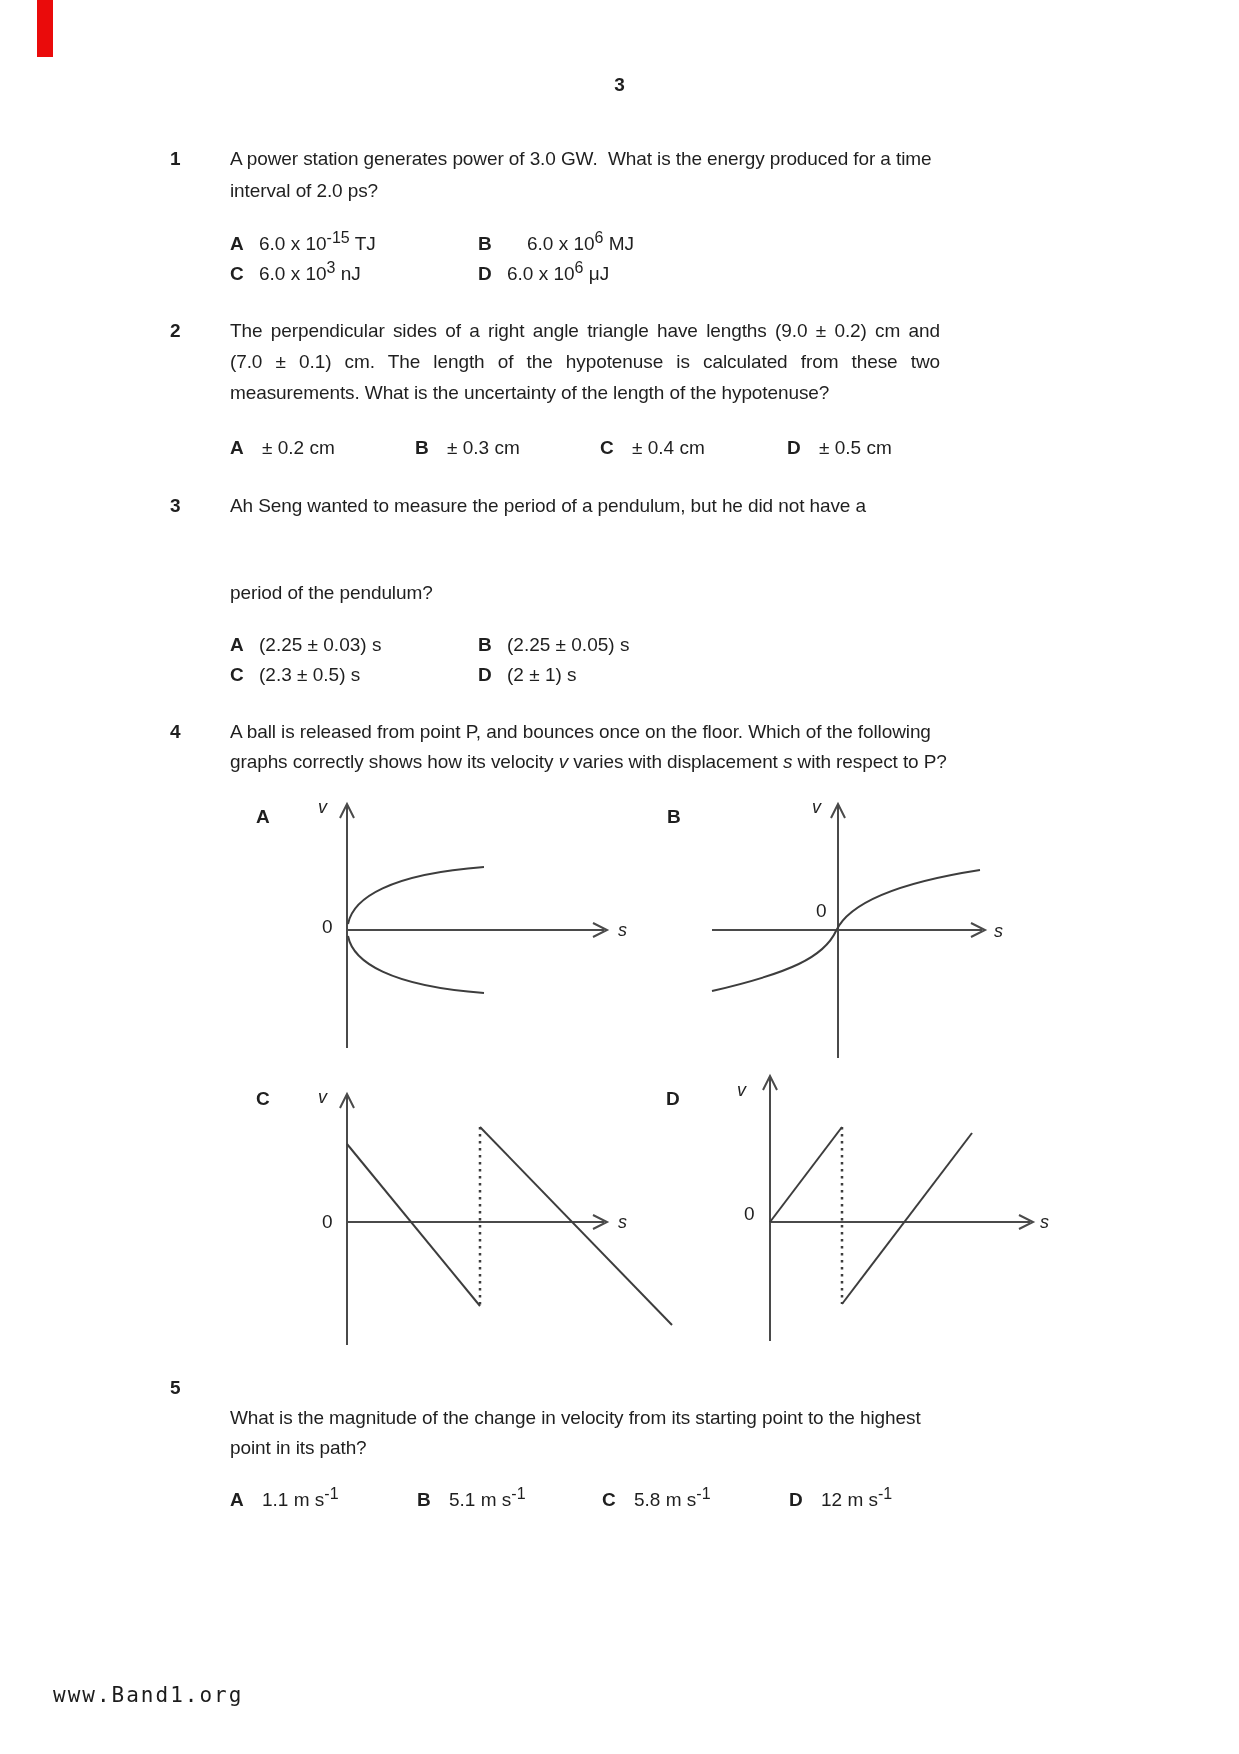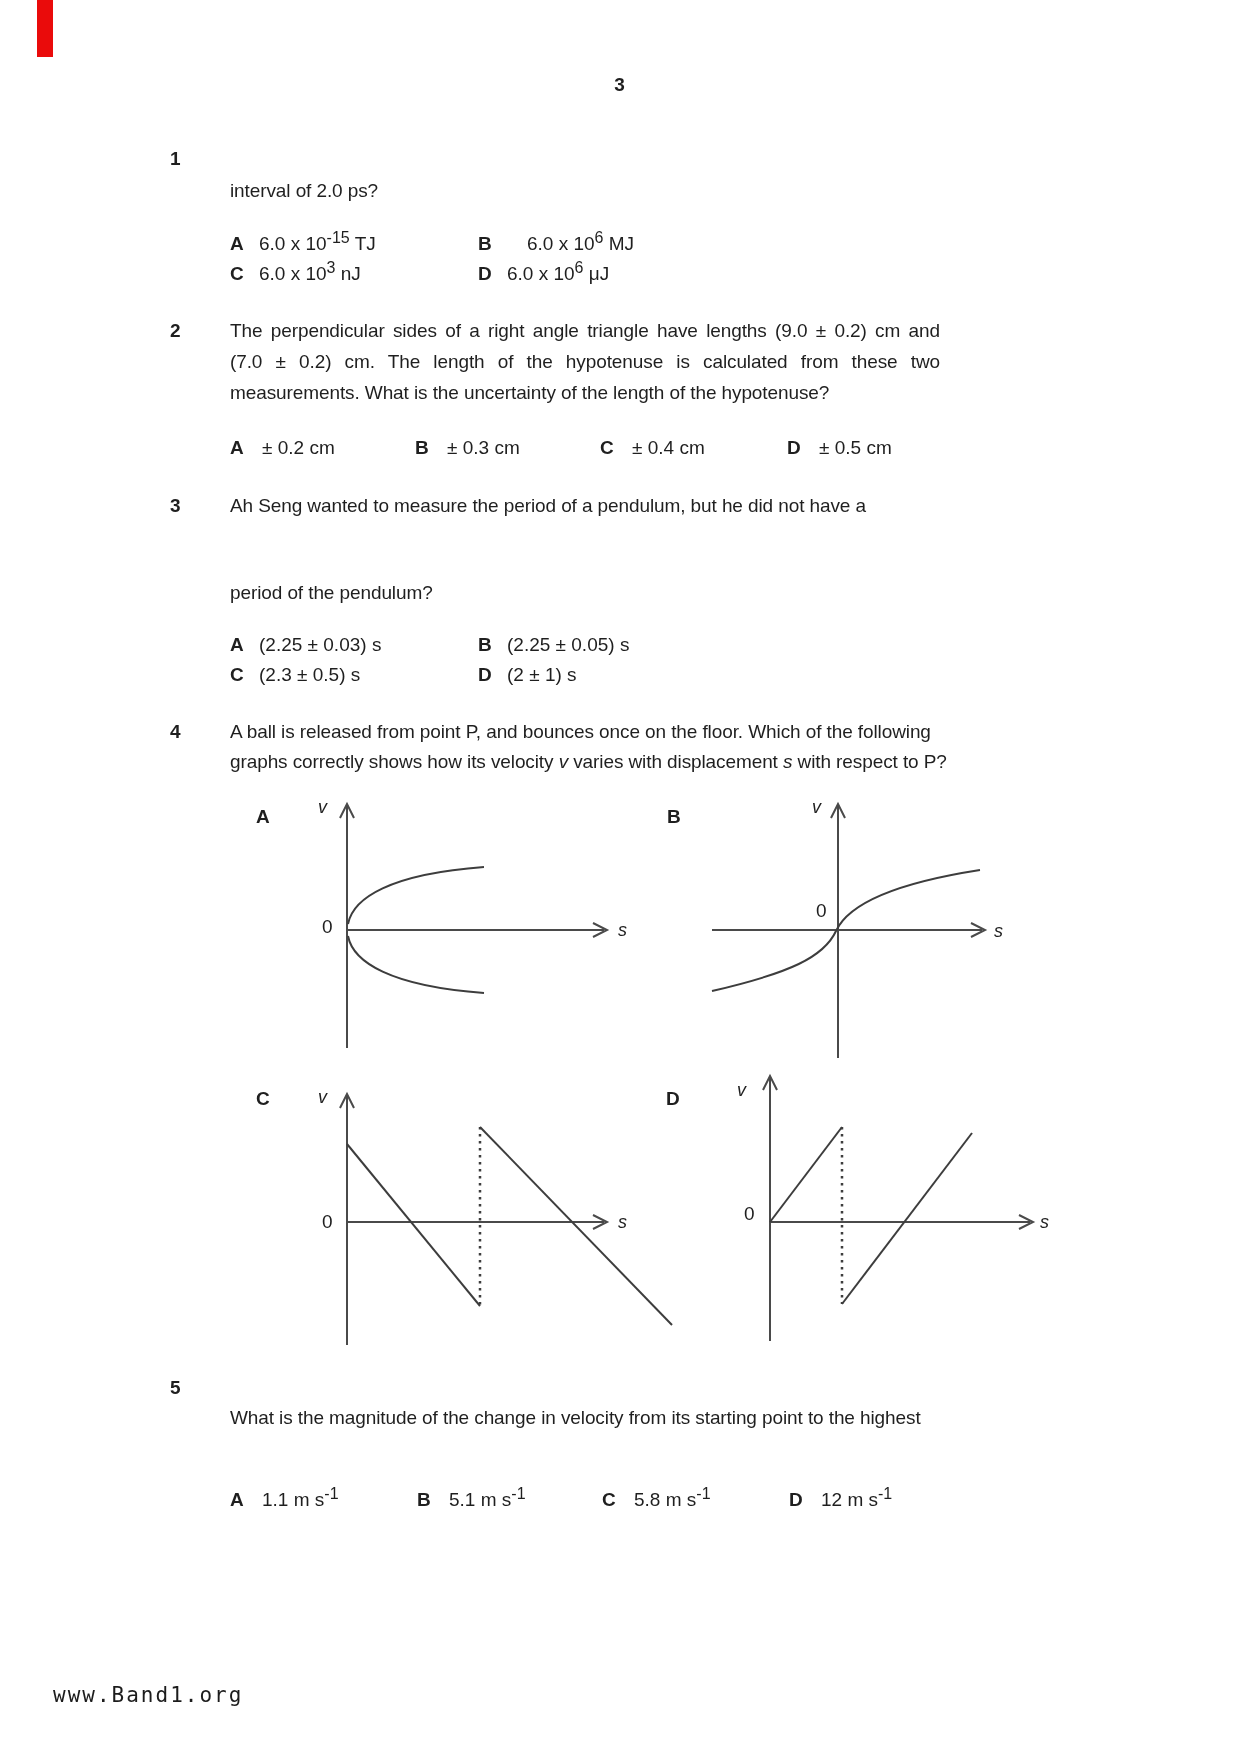--- a/index.html
+++ b/index.html
@@ -28,34 +28,35 @@
 </head>
 <body>
 
 <div class="page">
 
   <div class="red-bar"></div>
 
   <div class="page-num">3</div>
 
   <div class="qnum" style="top:148px">1</div>
+  <div class="qline" style="top:148px">A power station generates power of 3.0 GW.  What is the energy produced for a time</div>
   <div class="qline" style="top:180px">interval of 2.0 ps?</div>
 
   <div class="optlabel" style="left:230px;top:233px">A</div>
   <div class="optval" style="left:259px;top:233px"><span>6.0 x 10</span><sup>-15</sup><span> TJ</span></div>
   <div class="optlabel" style="left:478px;top:233px">B</div>
   <div class="optval" style="left:527px;top:233px"><span>6.0 x 10</span><sup>6</sup><span> MJ</span></div>
   <div class="optlabel" style="left:230px;top:263px">C</div>
   <div class="optval" style="left:259px;top:263px"><span>6.0 x 10</span><sup>3</sup><span> nJ</span></div>
   <div class="optlabel" style="left:478px;top:263px">D</div>
   <div class="optval" style="left:507px;top:263px"><span>6.0 x 10</span><sup>6</sup><span> μJ</span></div>
 
   <div class="qnum" style="top:320px">2</div>
   <div class="qline just" style="top:320px">The perpendicular sides of a right angle triangle have lengths (9.0 ± 0.2) cm and</div>
-  <div class="qline just" style="top:351px">(7.0 ± 0.2) cm. The length of the hypotenuse is calculated from these two</div>
+  <div class="qline just" style="top:351px">(7.0 ± 0.1) cm. The length of the hypotenuse is calculated from these two</div>
   <div class="qline" style="top:382px">measurements. What is the uncertainty of the length of the hypotenuse?</div>
 
   <div class="optlabel" style="left:230px;top:437px">A</div>
   <div class="optval" style="left:262px;top:437px">± 0.2 cm</div>
   <div class="optlabel" style="left:415px;top:437px">B</div>
   <div class="optval" style="left:447px;top:437px">± 0.3 cm</div>
   <div class="optlabel" style="left:600px;top:437px">C</div>
   <div class="optval" style="left:632px;top:437px">± 0.4 cm</div>
   <div class="optlabel" style="left:787px;top:437px">D</div>
   <div class="optval" style="left:819px;top:437px">± 0.5 cm</div>
@@ -124,20 +125,21 @@
     <path class="stroke" d="M763,1090 L770,1076 L777,1090"></path>
     <path class="stroke" d="M770,1222 H1030"></path>
     <path class="stroke" d="M1019,1215 L1033,1222 L1019,1229"></path>
     <path class="curve" d="M770,1222 L842,1127"></path>
     <path class="dots" d="M842,1127 V1304"></path>
     <path class="curve" d="M842,1304 L972,1133"></path>
   </svg>
 
   <div class="qnum" style="top:1377px">5</div>
   <div class="qline" style="top:1407px">What is the magnitude of the change in velocity from its starting point to the highest</div>
+  <div class="qline" style="top:1437px">point in its path?</div>
 
   <div class="optlabel" style="left:230px;top:1489px">A</div>
   <div class="optval" style="left:262px;top:1489px"><span>1.1 m s</span><sup>-1</sup></div>
   <div class="optlabel" style="left:417px;top:1489px">B</div>
   <div class="optval" style="left:449px;top:1489px"><span>5.1 m s</span><sup>-1</sup></div>
   <div class="optlabel" style="left:602px;top:1489px">C</div>
   <div class="optval" style="left:634px;top:1489px"><span>5.8 m s</span><sup>-1</sup></div>
   <div class="optlabel" style="left:789px;top:1489px">D</div>
   <div class="optval" style="left:821px;top:1489px"><span>12 m s</span><sup>-1</sup></div>
 

